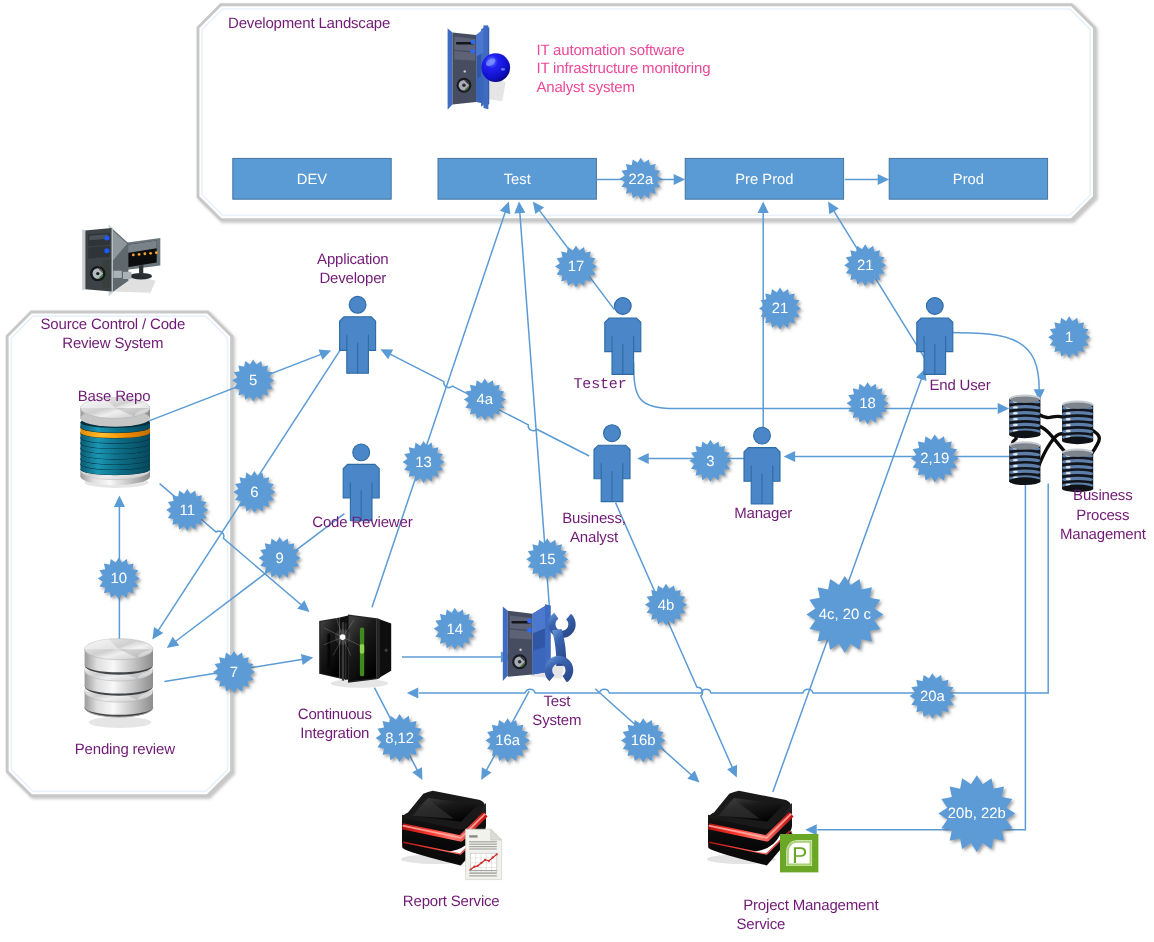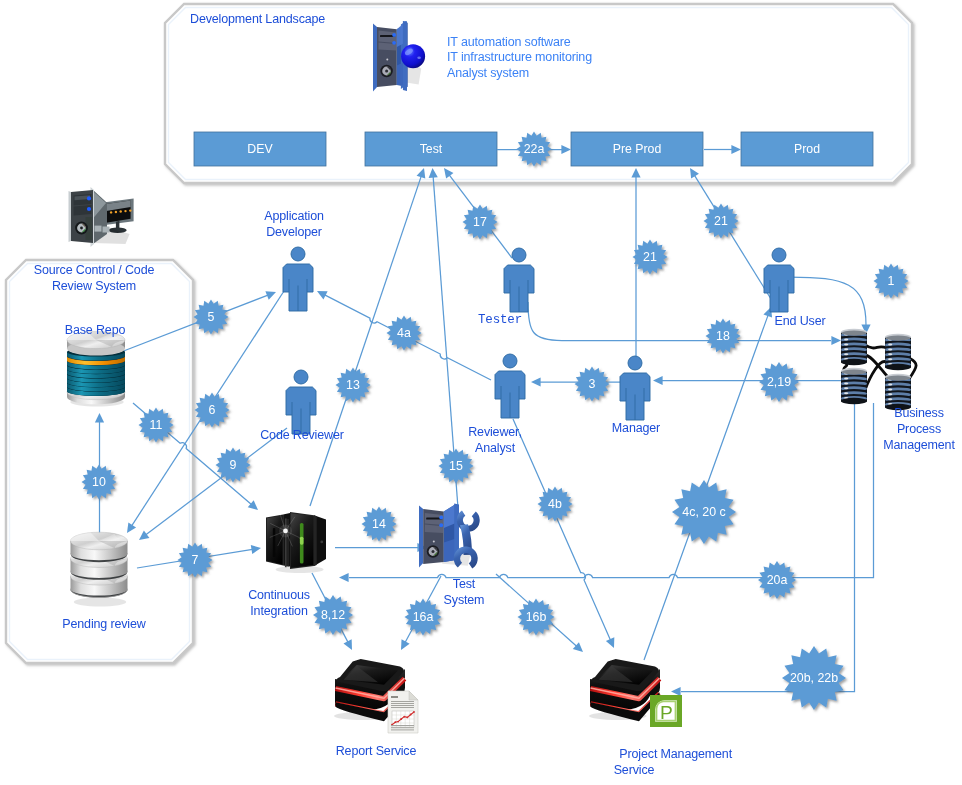--- a/index.html
+++ b/index.html
@@ -1,22 +1,22 @@
 <!DOCTYPE html>
 <html><head>
 <meta charset="utf-8">
 <style>
   html,body{margin:0;padding:0;background:#ffffff;}
   body{width:962px;height:785px;overflow:hidden;
        font-family:"Liberation Sans",sans-serif;}
   #stage{position:relative;width:962px;height:785px;overflow:hidden;background:#fff;}
   svg#diagram{position:absolute;left:0;top:0;display:block;}
-  .cap{position:absolute;color:#1d4ed8;font-size:12.5px;letter-spacing:-0.15px;line-height:15.8px;
+  .cap{position:absolute;color:#701a75;font-size:12.5px;letter-spacing:-0.15px;line-height:15.8px;
        text-align:center;white-space:pre;}
-  .note{position:absolute;color:#3b82f6;font-size:12.5px;letter-spacing:-0.15px;line-height:16.2px;white-space:pre;}
+  .note{position:absolute;color:#ec4899;font-size:12.5px;letter-spacing:-0.15px;line-height:16.2px;white-space:pre;}
   .badge{fill:#5B9BD5;}
   .badge-text{fill:#ffffff;font-family:"Liberation Sans",sans-serif;
               text-anchor:middle;dominant-baseline:central;}
   .stg-text{fill:#ffffff;font-family:"Liberation Sans",sans-serif;font-size:12.3px;
             text-anchor:middle;}
 </style>
 </head>
 <body>
 
 <div id="stage">
@@ -715,21 +715,21 @@
 </svg>
 <div class="cap" style="left:190px;top:12px;text-align:left;">Development Landscape</div>
 <div class="cap" style="left:94px;top:263px;width:180px;margin-left:-90px;">Source Control / Code</div>
 <div class="cap" style="left:94px;top:279px;width:180px;margin-left:-90px;">Review System</div>
 <div class="cap" style="left:95px;top:323px;width:180px;margin-left:-90px;">Base Repo</div>
 <div class="cap" style="left:104px;top:617px;width:180px;margin-left:-90px;">Pending review</div>
 <div class="cap" style="left:294px;top:209px;width:180px;margin-left:-90px;">Application</div>
 <div class="cap" style="left:294px;top:225px;width:180px;margin-left:-90px;">Developer</div>
 <div class="cap" style="left:302px;top:428px;width:180px;margin-left:-90px;">Code Reviewer</div>
 <div class="cap" style="left:500px;top:313px;width:180px;margin-left:-90px;font-family:Liberation Mono, monospace;">Tester</div>
-<div class="cap" style="left:495px;top:425px;width:180px;margin-left:-90px;">Reviewer,</div>
+<div class="cap" style="left:495px;top:425px;width:180px;margin-left:-90px;">Business,</div>
 <div class="cap" style="left:495px;top:441px;width:180px;margin-left:-90px;">Analyst</div>
 <div class="cap" style="left:636px;top:421px;width:180px;margin-left:-90px;">Manager</div>
 <div class="cap" style="left:800px;top:314px;width:180px;margin-left:-90px;">End User</div>
 <div class="cap" style="left:279px;top:588px;width:180px;margin-left:-90px;">Continuous</div>
 <div class="cap" style="left:279px;top:604px;width:180px;margin-left:-90px;">Integration</div>
 <div class="cap" style="left:464px;top:577px;width:180px;margin-left:-90px;">Test</div>
 <div class="cap" style="left:464px;top:593px;width:180px;margin-left:-90px;">System</div>
 <div class="cap" style="left:376px;top:744px;width:180px;margin-left:-90px;">Report Service</div>
 <div class="cap" style="left:642px;top:747px;width:180px;margin-left:-90px;text-align:right;">Project Management</div>
 <div class="cap" style="left:634px;top:763px;width:180px;margin-left:-90px;">Service</div>

